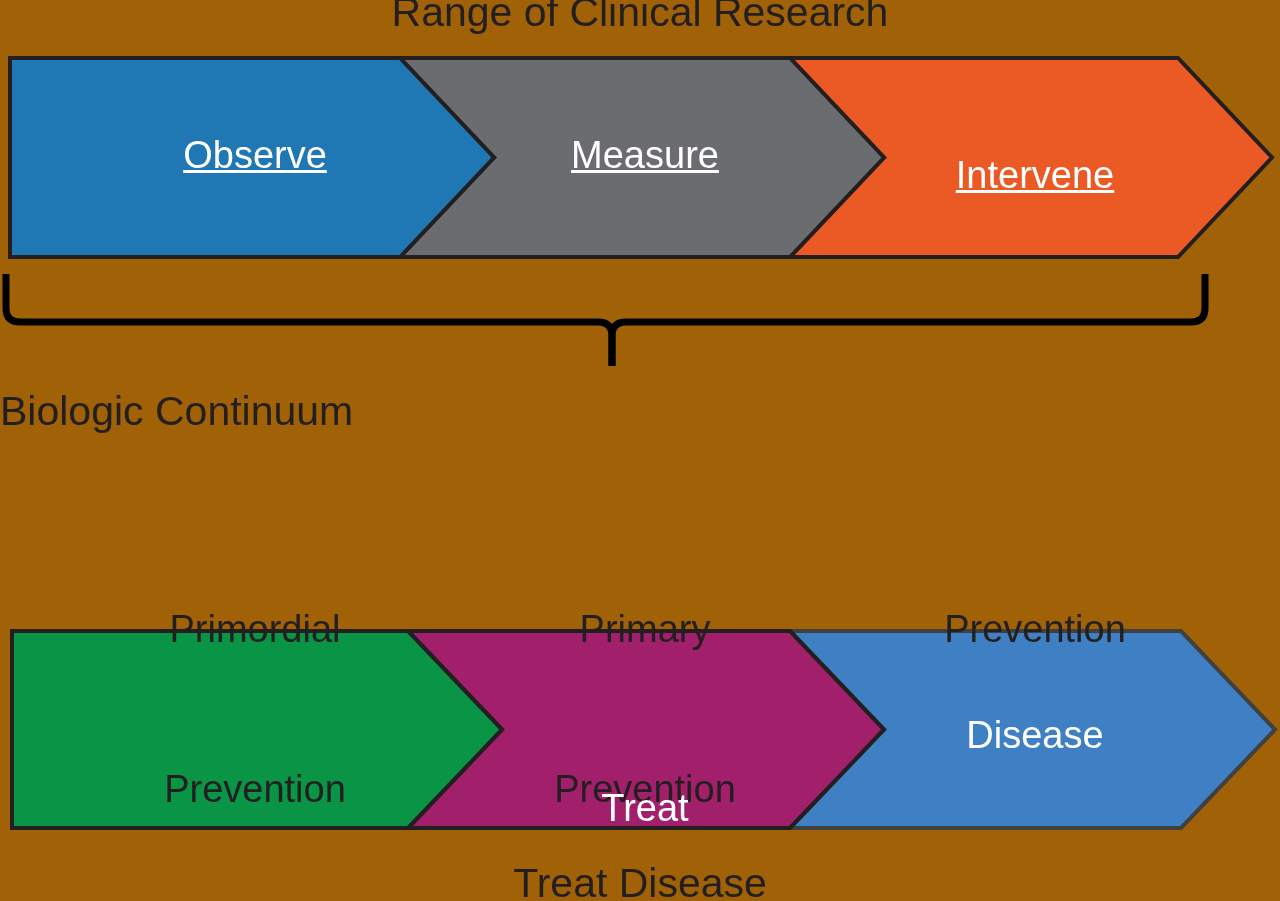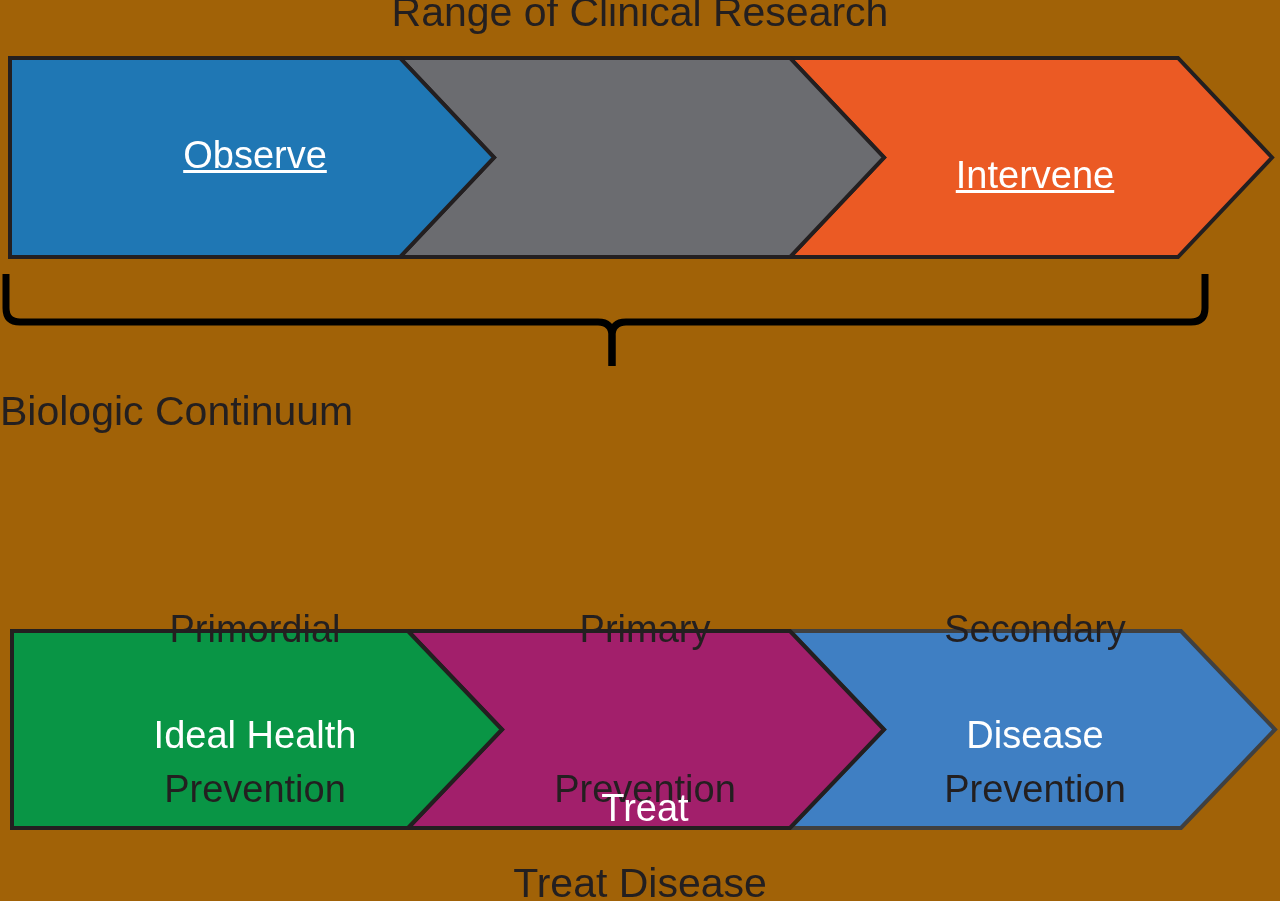--- a/index.html
+++ b/index.html
@@ -133,41 +133,40 @@
       <polygon points="408,631 790,631 884,729.5 790,828 408,828 502,729.5" fill="#A21F6B" stroke="#231F20" stroke-width="4" stroke-linejoin="miter"></polygon>
 
       <polygon points="12,631 408,631 502,729.5 408,828 12,828" fill="#099545" stroke="#231F20" stroke-width="4" stroke-linejoin="miter"></polygon>
     </g>
   </svg>
 
   <div class="txt" id="title-top">Range of Clinical Research</div>
 
   <div class="txt band-label" id="label-observe">Observe</div>
 
+  <div class="txt band-label" id="label-measure">Measure</div>
 
   <div class="txt band-label" id="label-intervene">Intervene</div>
 
   <div class="txt" id="caption-continuum">Biologic Continuum</div>
 
   <div class="txt prevention" id="prev-primordial">
     <div>Primordial</div>
     <div>Prevention</div>
   </div>
 
   <div class="txt prevention" id="prev-primary">
     <div>Primary</div>
     <div>Prevention</div>
   </div>
 
   <div class="txt prevention" id="prev-secondary">
-    <div>Secondary</div>
     <div>Prevention</div>
   </div>
 
-  <div class="txt band-label2" id="label-ideal">Ideal Health</div>
 
   <div class="txt band-label2" id="label-risk">
     <div>Treat</div>
     
   </div>
 
   <div class="txt band-label2" id="label-disease">Disease</div>
 
   <div class="txt" id="caption-treat">Treat Disease</div>
 

